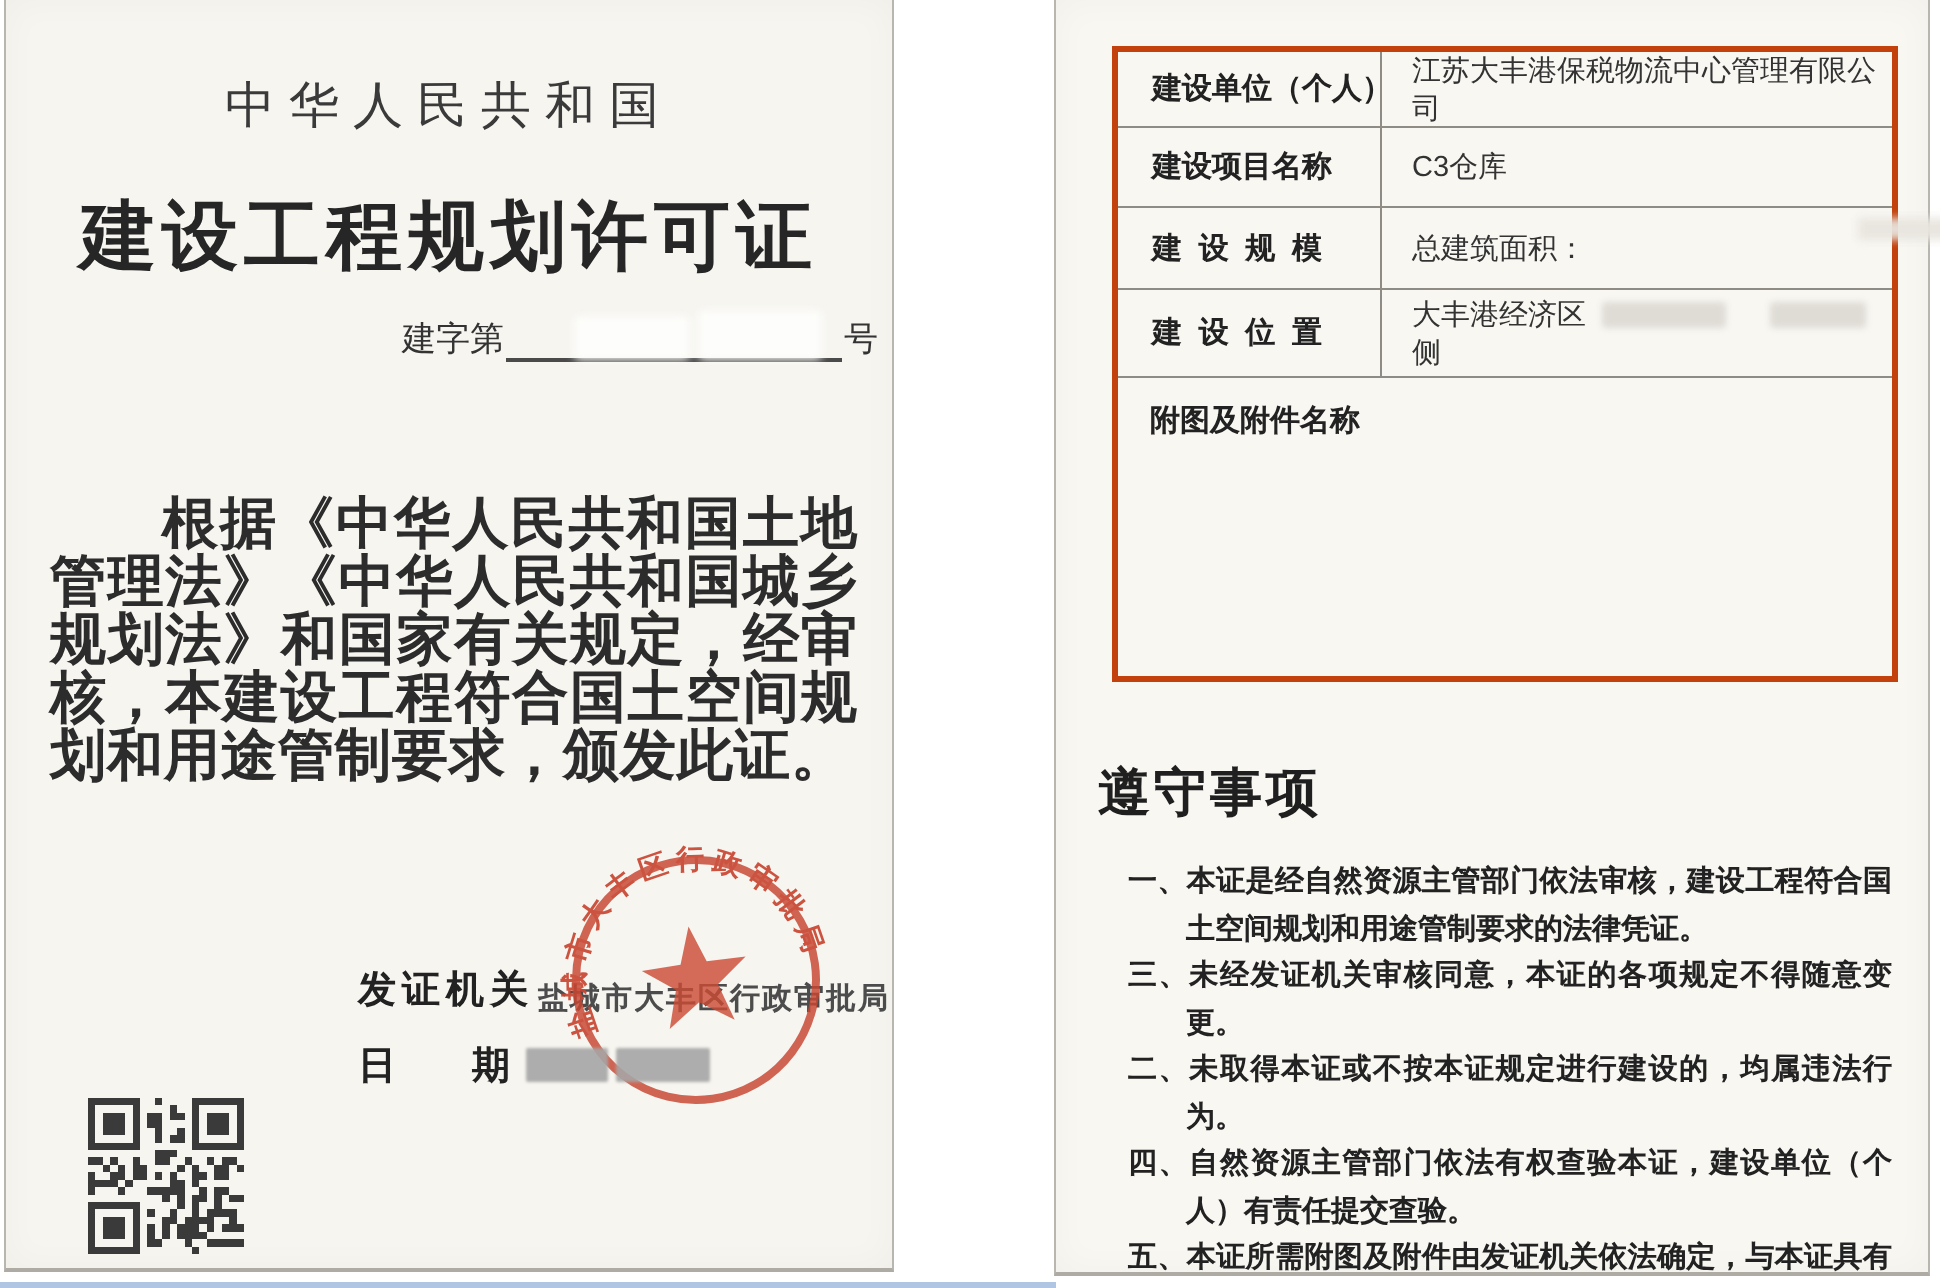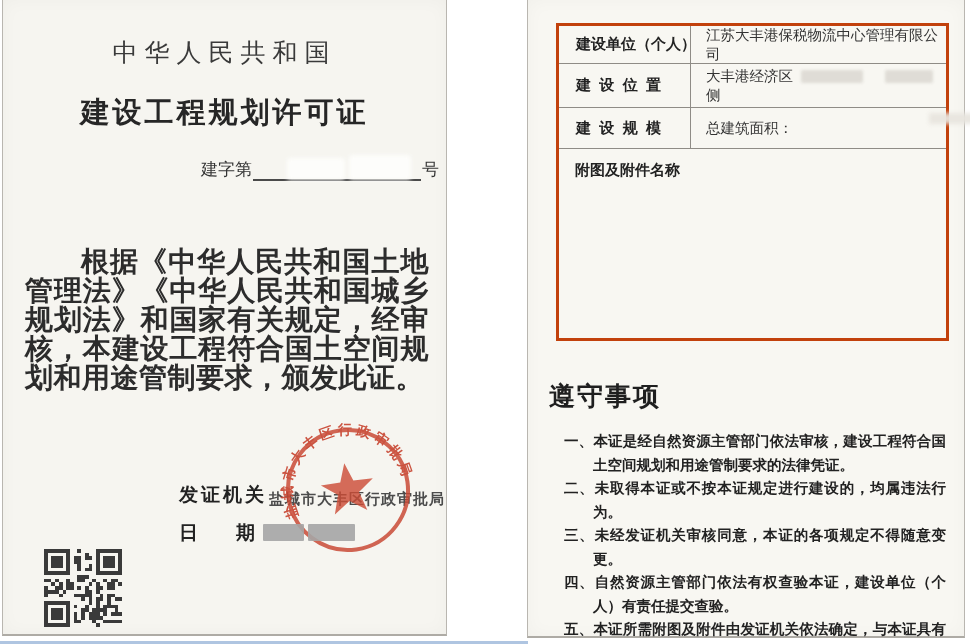--- a/index.html
+++ b/index.html
@@ -9,21 +9,21 @@
         border-left:1px solid #b9b6b0;border-right:1px solid #b9b6b0;border-bottom:2px solid #aeaba5;
         box-shadow:inset 0 0 18px rgba(0,0,0,0.03);}
   .page-left{left:2px;width:443px;height:634px;}
   .page-right{left:527px;width:436px;height:636px;background:#f8f7f2;}
 
   
   .country{position:absolute;top:36px;left:0;width:100%;text-align:center;
            font-family:"Liberation Serif","DejaVu Serif",serif;
            font-size:25px;font-weight:400;letter-spacing:7px;color:#3a3a3a;white-space:pre;}
   .cert-title{position:absolute;top:93px;left:0;width:100%;text-align:center;
-              font-size:29px;font-weight:800;letter-spacing:3px;color:#262626;}
+              font-size:38px;font-weight:800;letter-spacing:3px;color:#262626;}
   .certno{position:absolute;top:158px;left:198px;font-size:17px;font-weight:400;color:#333;}
   .certno .line{display:inline-block;position:relative;width:168px;height:19px;
                 border-bottom:2px solid #4a4a4a;vertical-align:bottom;margin:0 1px;}
   .blur-blob{position:absolute;background:#fdfdfb;filter:blur(2px);border-radius:3px;}
   .certno .blob1{left:34px;top:-2px;width:58px;height:22px;}
   .certno .blob2{left:96px;top:-5px;width:62px;height:25px;}
   .body-text{position:absolute;top:247px;left:22px;width:404px;
              font-size:28px;line-height:29px;font-weight:600;color:#2c2c2c;
              text-indent:2em;letter-spacing:0.5px;text-align:justify;}
   .issuer-label{position:absolute;top:482px;left:176px;font-size:19px;font-weight:700;letter-spacing:3px;color:#222;}
@@ -221,46 +221,52 @@
   <div class="page page-right">
     <div class="permit-table">
 
       <div class="t-row row1">
         <div class="t-label">建设单位（个人）</div>
         <div class="t-value">
             <span>江苏大丰港保税物流中心管理有限公司</span>
           </div>
       </div>
 
+      <div class="t-row row2">
+        <div class="t-label">建设项目名称</div>
+        <div class="t-value">
+            <span>C3仓库</span>
+          </div>
+      </div>
+
+      <div class="t-row row4">
+        <div class="t-label">建  设  规  模</div>
+        <div class="t-value">
+          <span>总建筑面积：</span>
+          <span class="streak"></span>
+        </div>
+      </div>
 
       <div class="t-row row3">
         <div class="t-label">建  设  位  置</div>
         <div class="t-value">
           <span><span>大丰港经济区</span><span class="val-blob b1"></span><span class="val-blob b2"></span></span>
           <span>侧</span>
         </div>
       </div>
 
-      <div class="t-row row4">
-        <div class="t-label">建  设  规  模</div>
-        <div class="t-value">
-          <span>总建筑面积：</span>
-          <span class="streak"></span>
-        </div>
-      </div>
-
       <div class="attach">
         <div class="attach-label">附图及附件名称</div>
       </div>
     </div>
 
     <div class="notes-title">遵守事项</div>
     <ul class="notes">
       <li>一、本证是经自然资源主管部门依法审核，建设工程符合国土空间规划和用途管制要求的法律凭证。</li>
+      <li>三、未经发证机关审核同意，本证的各项规定不得随意变更。</li>
       <li>二、未取得本证或不按本证规定进行建设的，均属违法行为。</li>
-      <li>三、未经发证机关审核同意，本证的各项规定不得随意变更。</li>
       <li>四、自然资源主管部门依法有权查验本证，建设单位（个人）有责任提交查验。</li>
       <li>五、本证所需附图及附件由发证机关依法确定，与本证具有同等法律效力。</li>
     </ul>
   </div>
 
   <div class="bottom-accent"></div>
 </div>
 
 </body></html>

